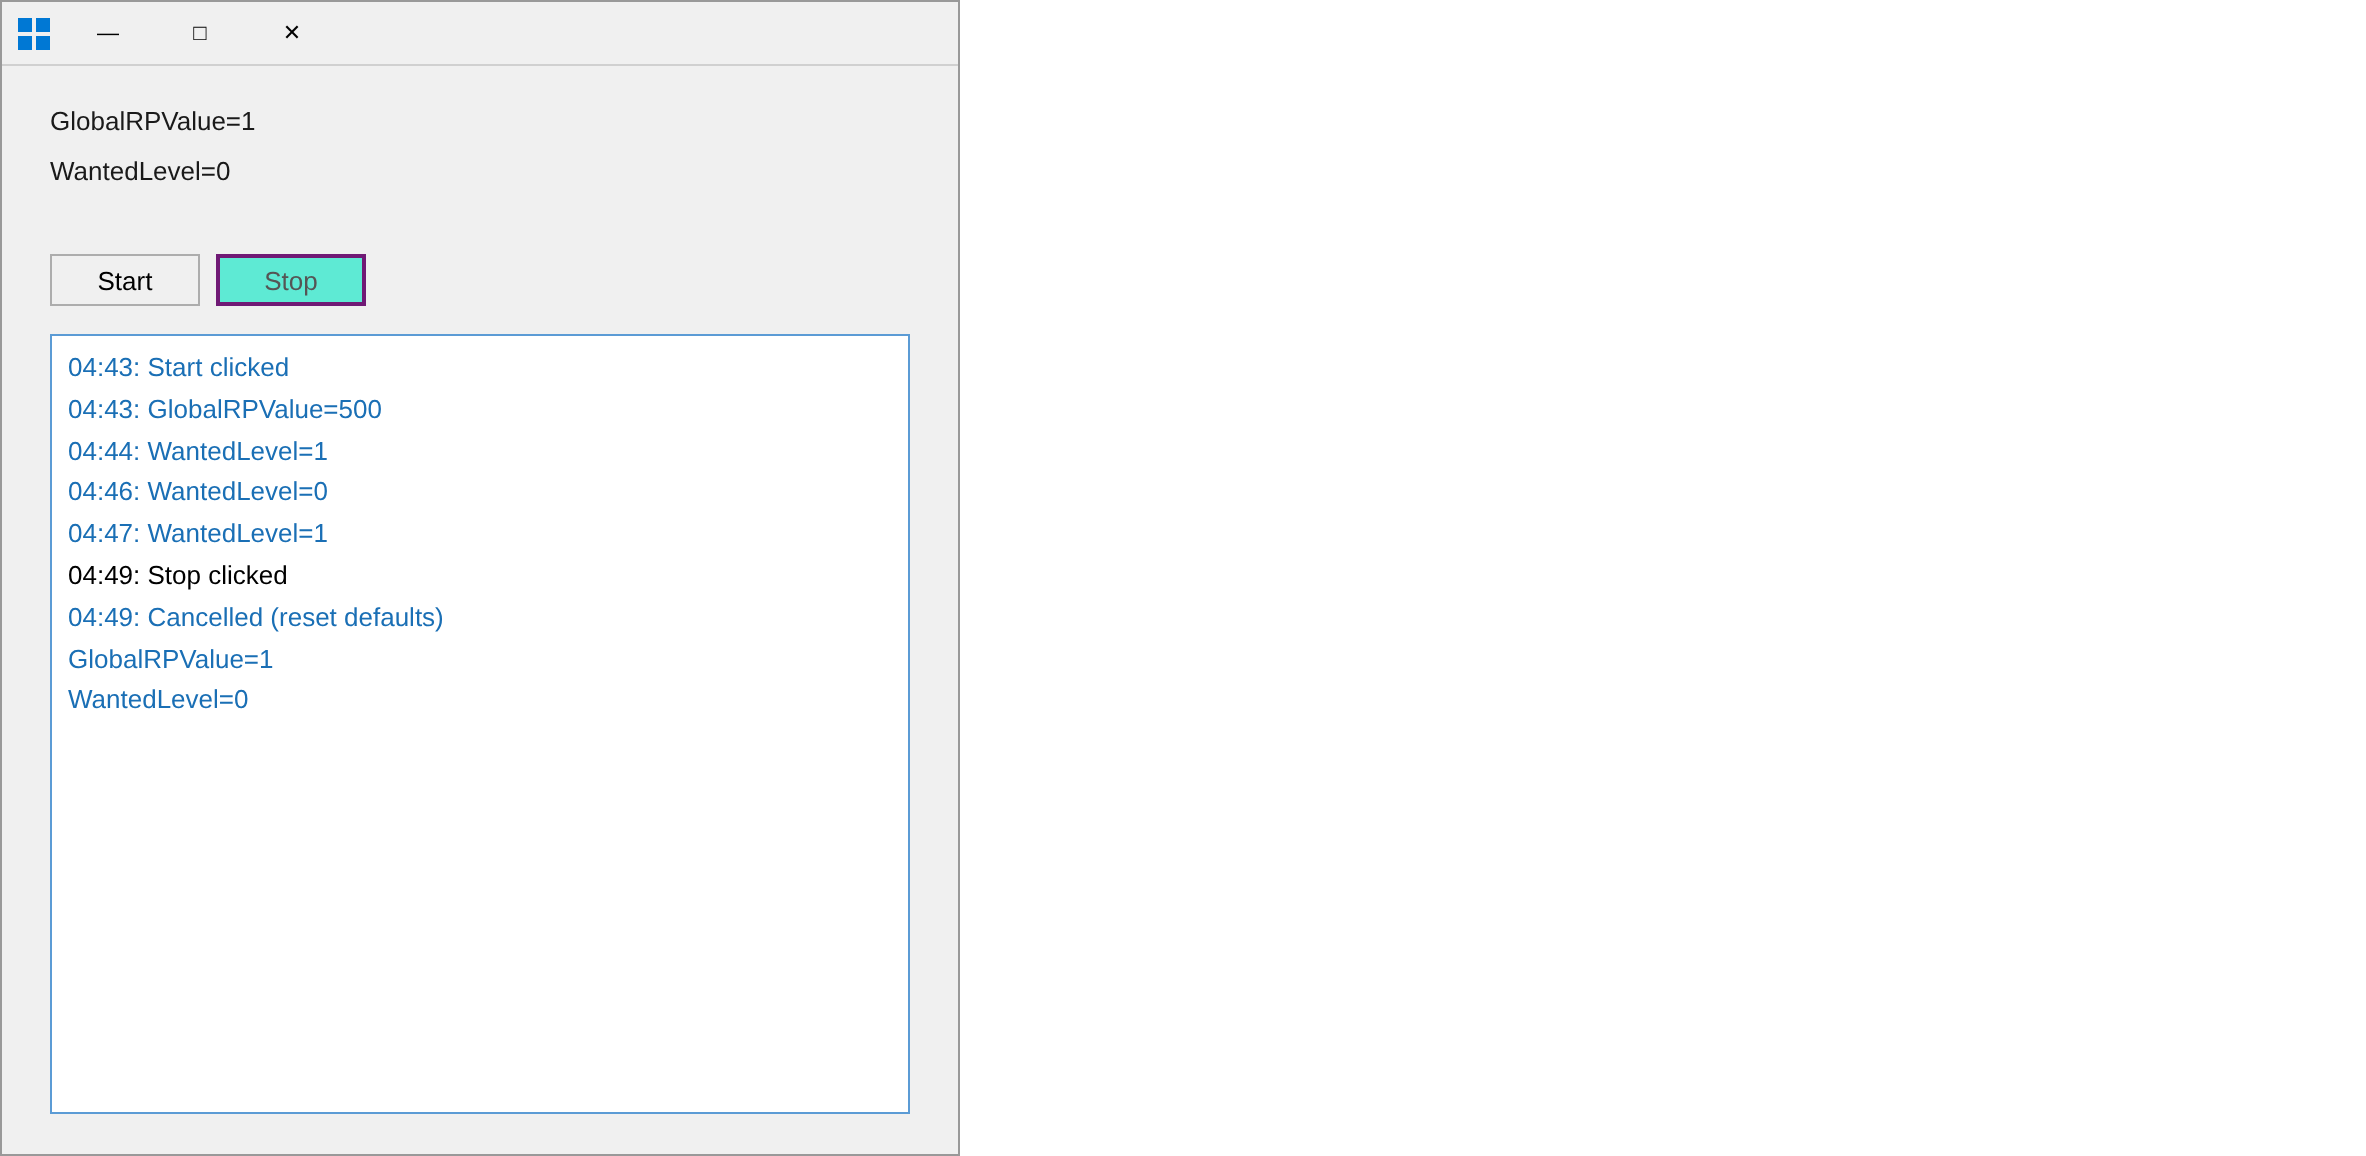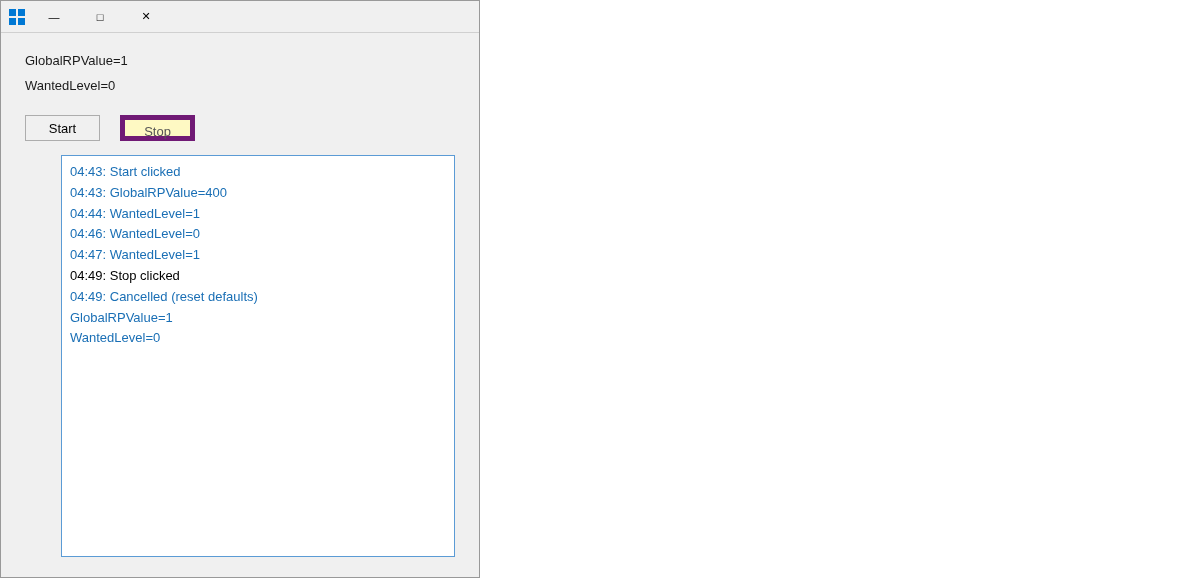--- a/index.html
+++ b/index.html
@@ -89,56 +89,55 @@
     }
 
     .label-row {
       margin-bottom: 10px;
       color: #1a1a1a;
       font-size: 13px;
     }
 
     .buttons-row {
       display: flex;
-      gap: 20px;
-      margin-top: 12px;
+      gap: 8px;
+      margin-top: 24px;
       margin-bottom: 14px;
     }
 
     .btn-start {
       padding: 4px 20px;
       min-width: 75px;
       height: 26px;
       background: #f0f0f0;
       border: 1px solid #adadad;
       cursor: pointer;
       font-size: 13px;
       color: #000;
     }
 
     .btn-stop {
       padding: 4px 12px;
       min-width: 75px;
       height: 26px;
-      background: #fef9c3;
-      border: 5px solid #701a75;
+      background: #5eead4;
+      border: 2px solid #701a75;
       cursor: pointer;
       font-size: 13px;
       color: #555;
     }
 
     .log-box {
       border: 1px solid #5b9bd5;
       background: #ffffff;
       padding: 6px 8px;
       flex: 1;
       overflow-y: auto;
       font-size: 13px;
       line-height: 1.6;
-      margin-left: 36px;
     }
 
     .log-line {
       color: #1a1a1a;
     }
 
     .log-line.blue {
       color: #1a6fb5;
     }
 
@@ -173,21 +172,21 @@
       <div class="label-row">GlobalRPValue=1</div>
       <div class="label-row">WantedLevel=0</div>
 
       <div class="buttons-row">
         <button class="btn-start">Start</button>
         <button class="btn-stop">Stop</button>
       </div>
 
       <div class="log-box" id="log-container">
           <div class="log-line blue">04:43: Start clicked</div>
-          <div class="log-line blue">04:43: GlobalRPValue=400</div>
+          <div class="log-line blue">04:43: GlobalRPValue=500</div>
           <div class="log-line blue">04:44: WantedLevel=1</div>
           <div class="log-line blue">04:46: WantedLevel=0</div>
           <div class="log-line blue">04:47: WantedLevel=1</div>
           <div class="log-line red">04:49: Stop clicked</div>
           <div class="log-line blue">04:49: Cancelled (reset defaults)</div>
           <div class="log-line blue">GlobalRPValue=1</div>
           <div class="log-line blue">WantedLevel=0</div>
         </div>
 
     </div>

